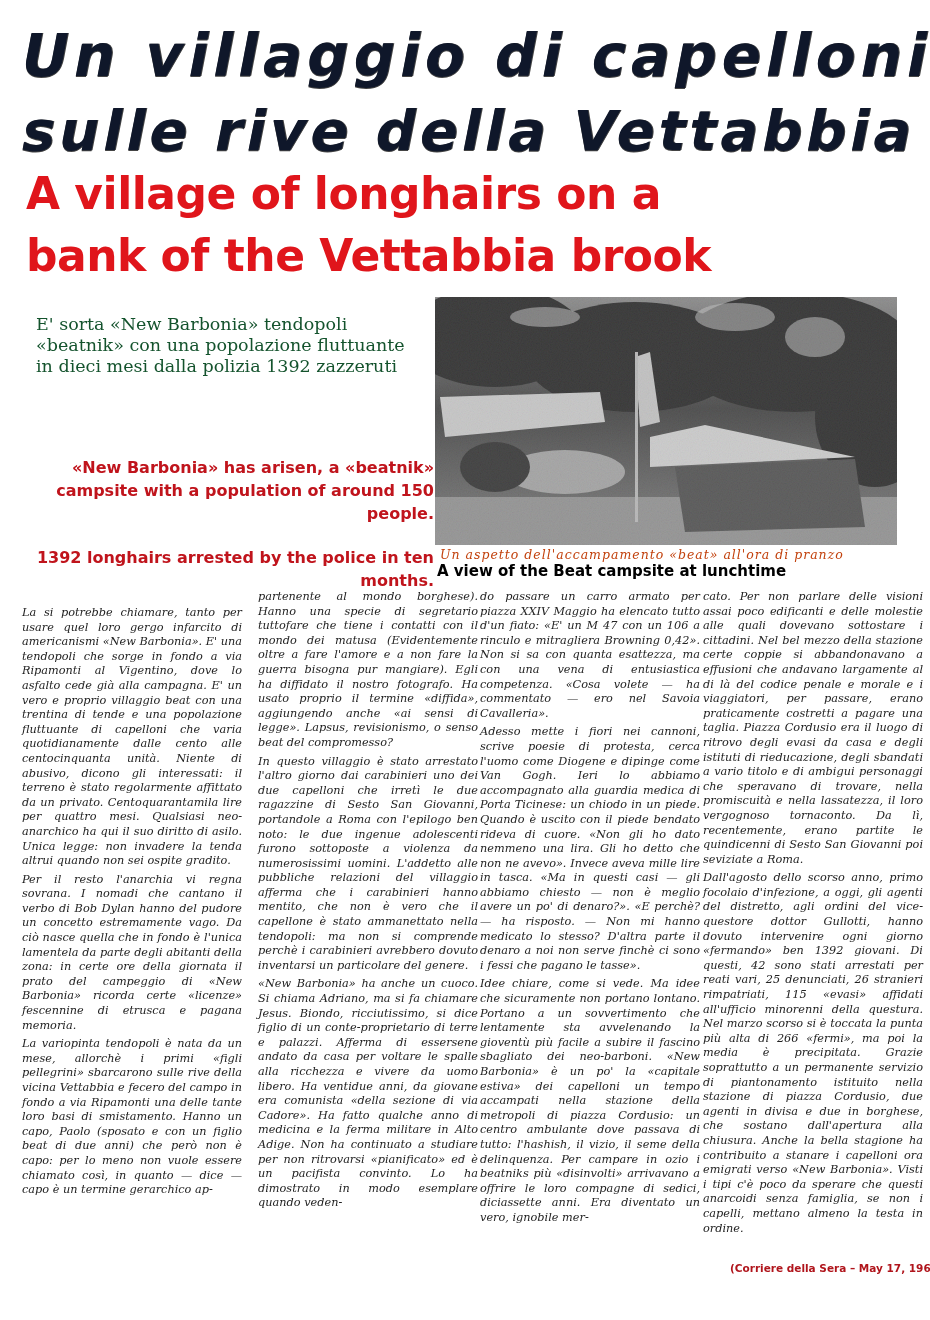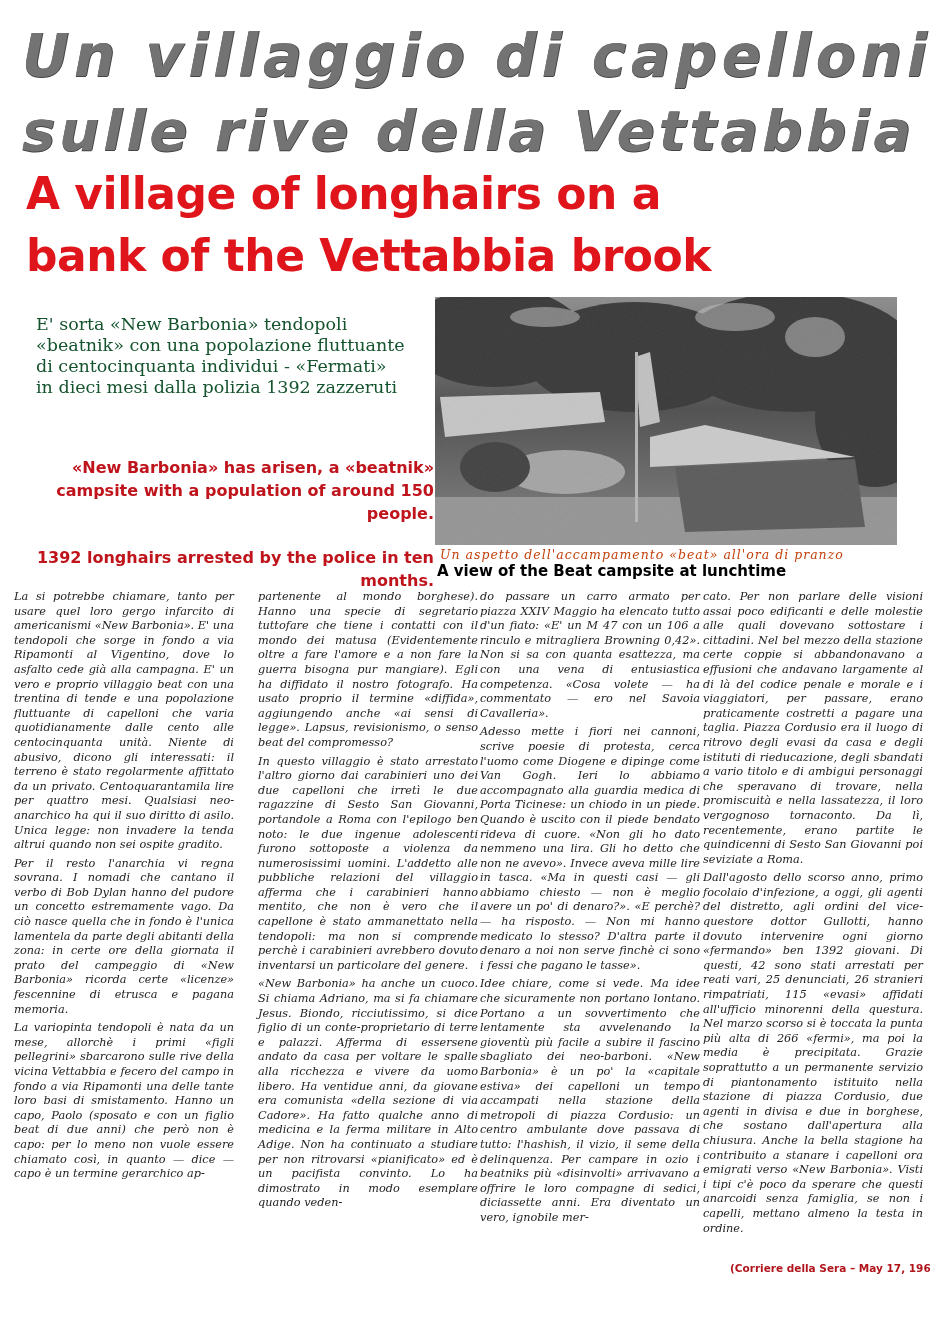--- a/index.html
+++ b/index.html
@@ -1,21 +1,21 @@
 <!DOCTYPE html>
 <html><head>
 <meta charset="utf-8">
 <style>
   html, body { margin: 0; padding: 0; background: #ffffff; }
   body { width: 930px; height: 1320px; position: relative; overflow: hidden; font-family: "DejaVu Serif", serif; color: #1a1a1a; }
 
   .headline-it {
     position: absolute; left: 22px; width: 880px;
     font-family: "DejaVu Sans", sans-serif; font-weight: bold; font-style: italic;
-    color: #737373; letter-spacing: 3px; white-space: nowrap;
+    color: #0f172a; letter-spacing: 3px; white-space: nowrap;
     text-shadow: 1px 0 0 #444, 0 1px 0 #444;
   }
   #hl1 { top: 22px; font-size: 58px; letter-spacing: 5px; }
   #hl2 { top: 98px; font-size: 56px; letter-spacing: 4px; }
   .headline-en {
     position: absolute; left: 26px; font-family: "DejaVu Sans", sans-serif; font-weight: bold;
     color: #e0151b; font-size: 44px; white-space: nowrap; letter-spacing: -0.5px;
   }
   #hen1 { top: 168px; }
   #hen2 { top: 230px; }
@@ -46,21 +46,21 @@
     font-size: 15px; color: #000000; white-space: nowrap;
   }
 
   .col {
     position: absolute; top: 590px; width: 220px;
     font-family: "DejaVu Serif", serif; font-style: italic; font-size: 11.3px; line-height: 14.6px;
     color: #222;
   }
   .col p { margin: 0; text-align: justify; }
   .col p + p { margin-top: 4px; }
-  #col1 { left: 14px; }
+  #col1 { left: 22px; margin-top: 16px; }
   #col2 { left: 258px; }
   #col3 { left: 480px; }
   #col4 { left: 703px; }
 
   .source {
     position: absolute; left: 730px; top: 1262px; font-family: "DejaVu Sans", sans-serif; font-weight: bold;
     font-size: 10.5px; color: #b0151c; white-space: nowrap;
   }
   .signature {
     position: absolute; left: 835px; top: 1336px; font-family: "DejaVu Serif", serif; font-style: italic;
@@ -71,21 +71,20 @@
 <body>
 
 <div id="hl1" class="headline-it">Un villaggio di capelloni</div>
 <div id="hl2" class="headline-it">sulle rive della Vettabbia</div>
 <div id="hen1" class="headline-en">A village of longhairs on a</div>
 <div id="hen2" class="headline-en">bank of the Vettabbia brook</div>
 
 <div class="deck-it">
   <div>E' sorta «New Barbonia» tendopoli</div>
   <div>«beatnik» con una popolazione fluttuante</div>
-  <div>di centocinquanta individui - «Fermati»</div>
   <div>in dieci mesi dalla polizia 1392 zazzeruti</div>
 </div>
 <div id="deck-en-1" class="deck-en">«New Barbonia» has arisen, a «beatnik» campsite with a population of around 150 people.</div>
 <div id="deck-en-2" class="deck-en">1392 longhairs arrested by the police in ten months.</div>
 
 <div class="photo" title="Black-and-white photo of tents and tarps among trees at a campsite">
   <svg width="462" height="248" viewBox="0 0 462 248">
     <defs>
       <linearGradient id="sky" x1="0" y1="0" x2="0" y2="1">
         <stop offset="0" stop-color="#9a9a9a"></stop>

